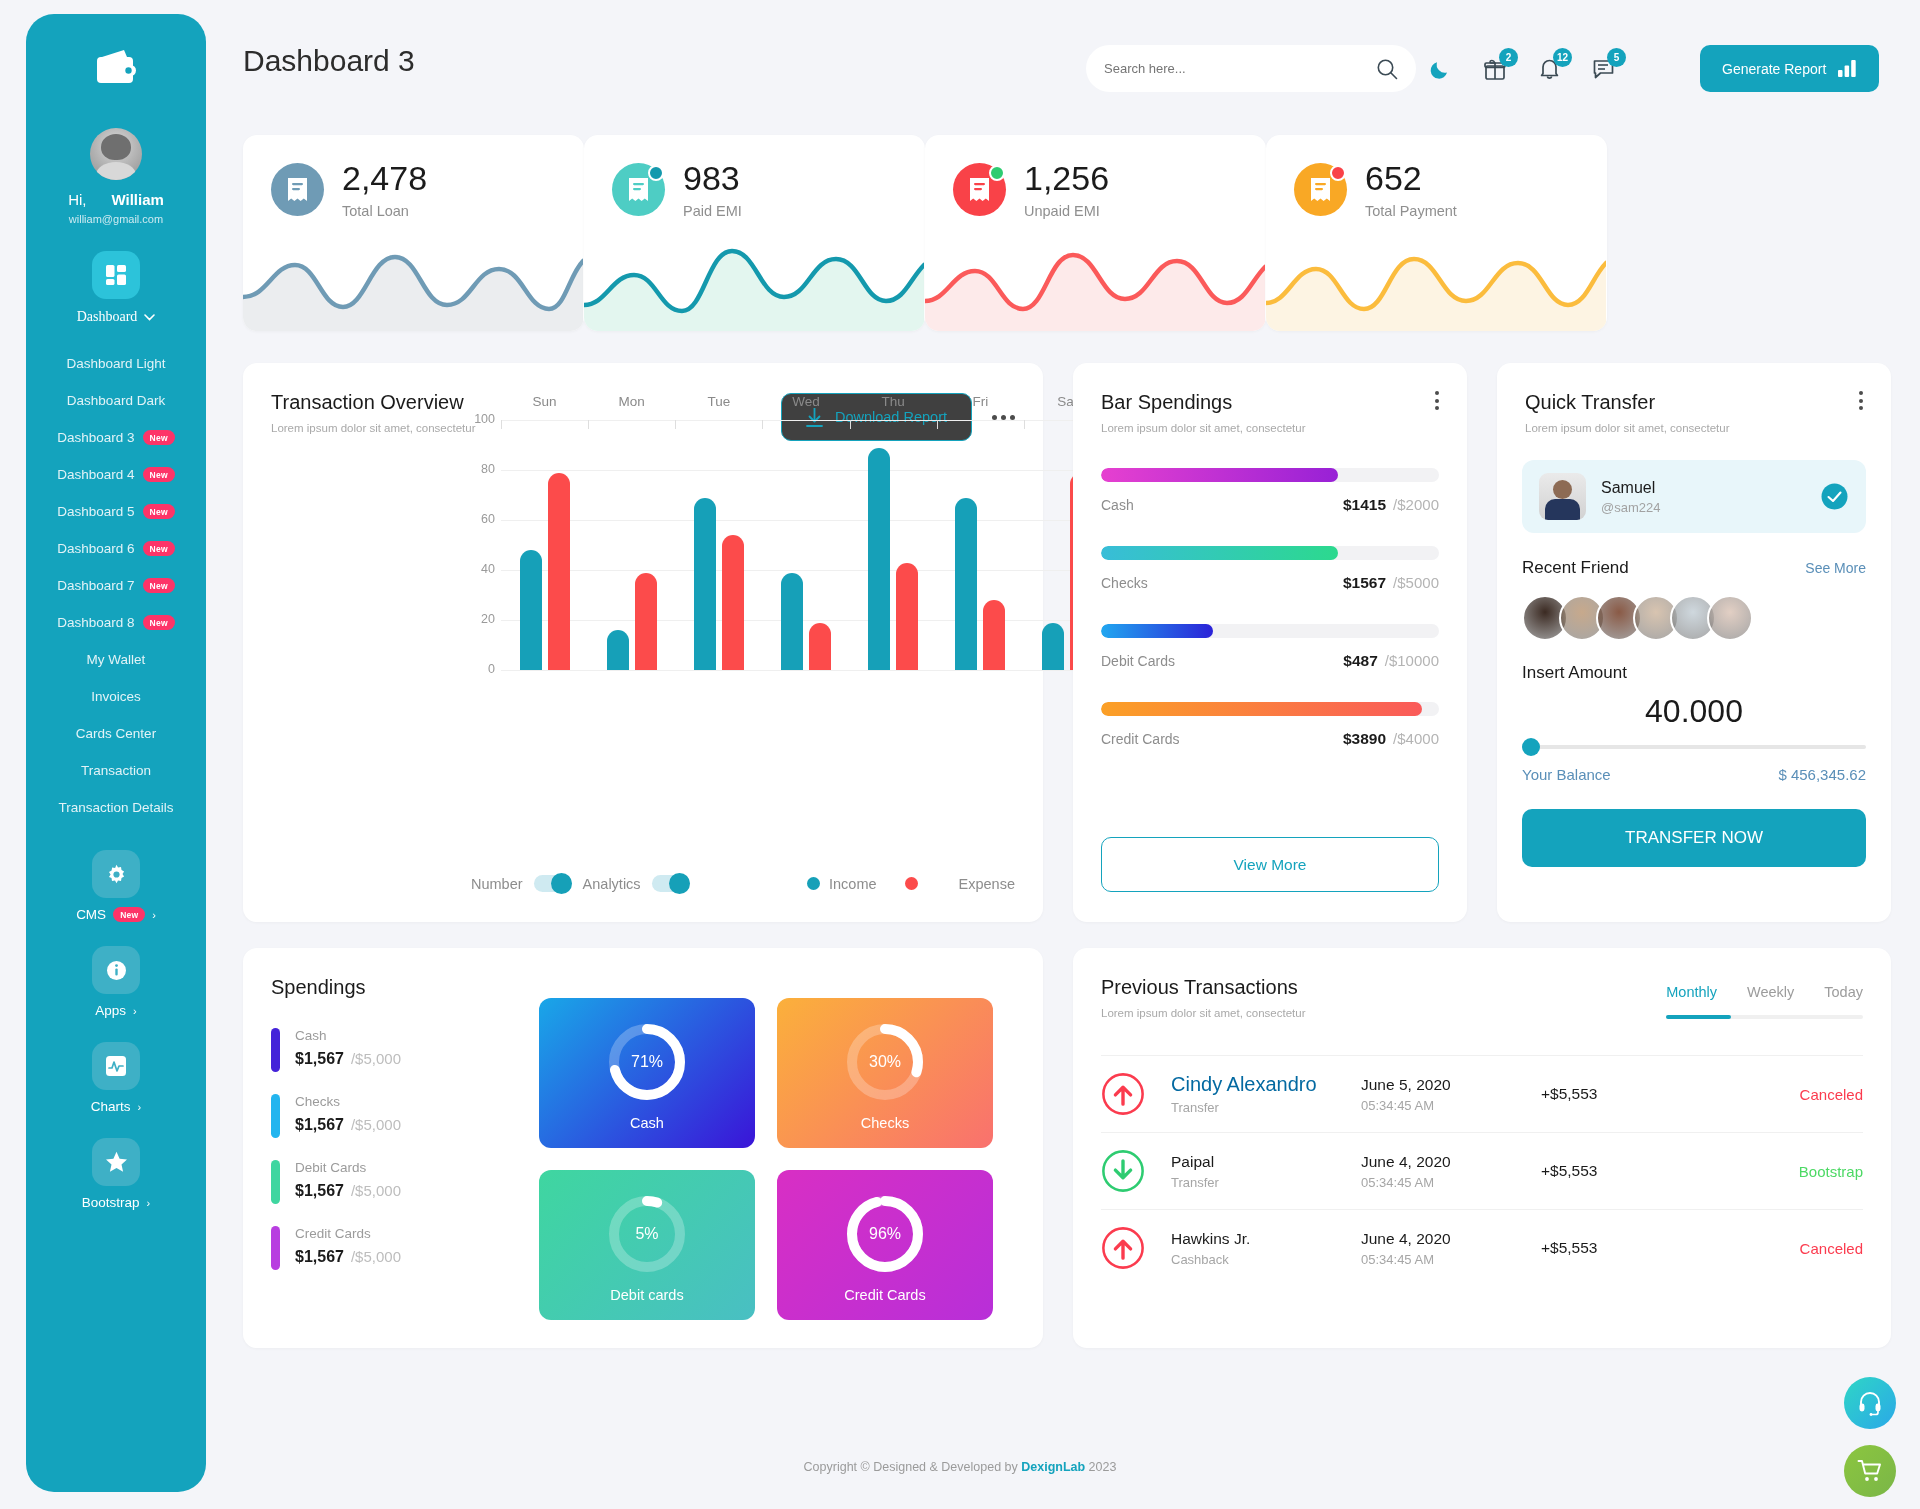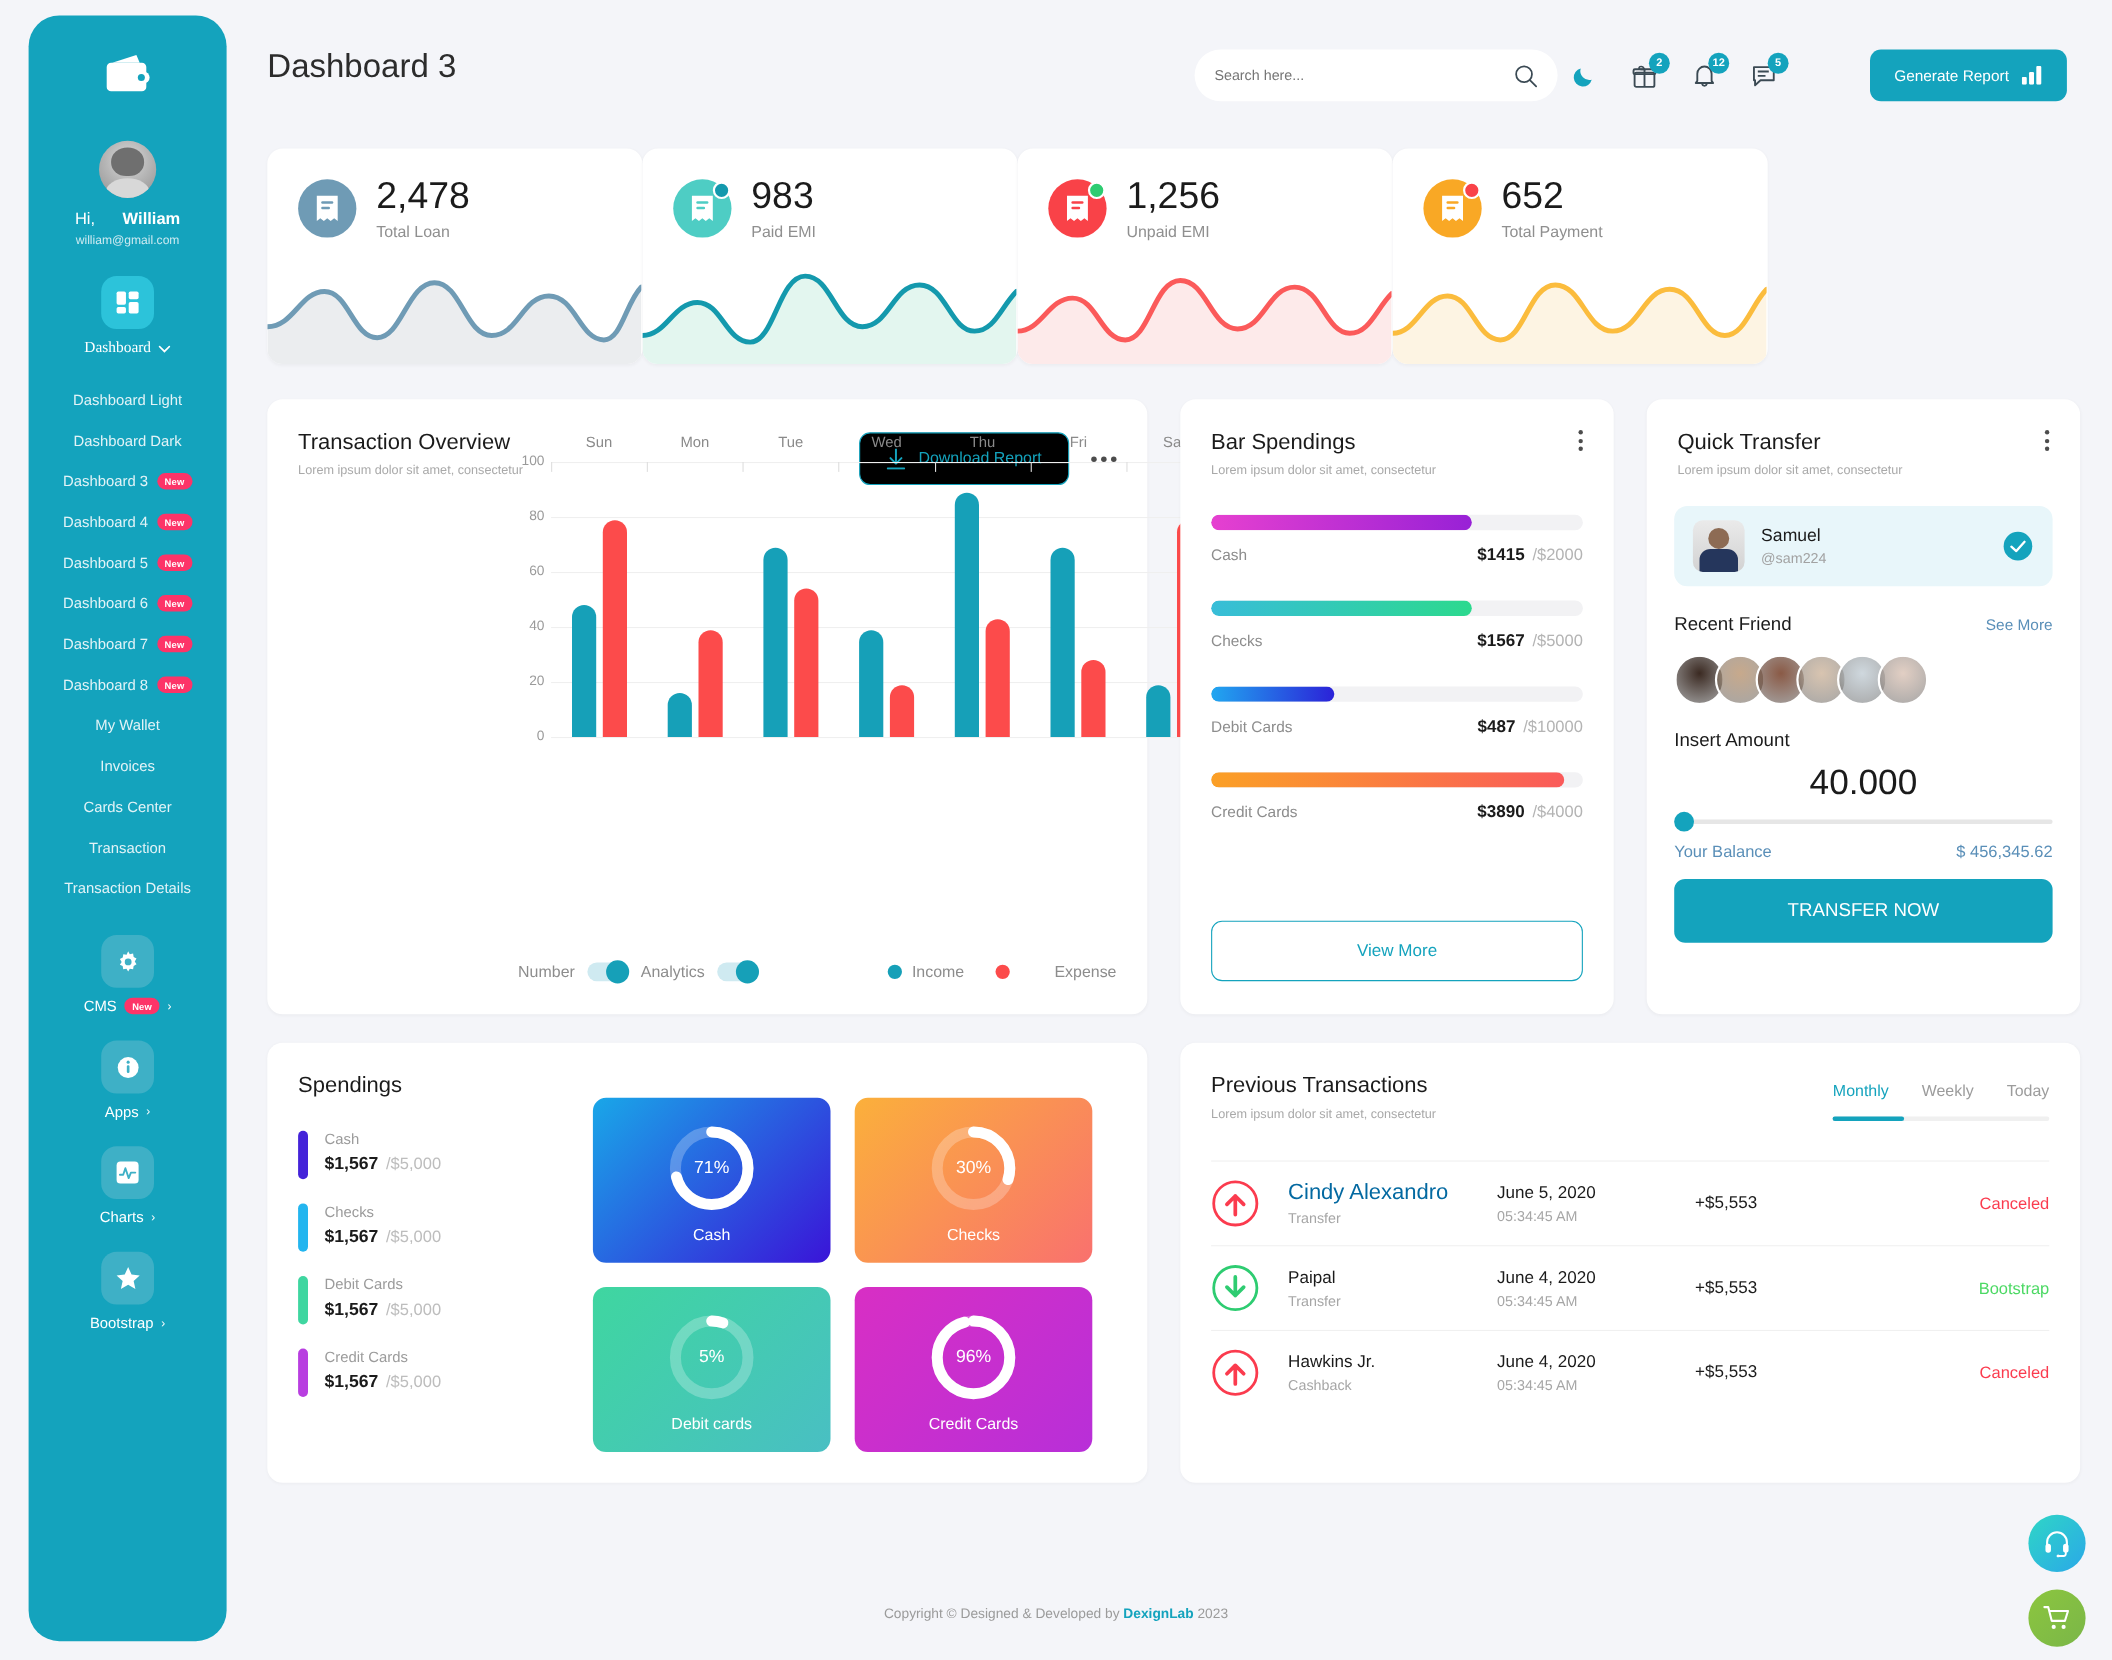--- a/index.html
+++ b/index.html
@@ -98,21 +98,21 @@
   .stat-lbl { font-size:14.5px; color:#8f8f8f; margin-top:6px; }
   .spark { position:absolute; left:0; right:0; bottom:0; height:96px; }
   
   .p-title { font-size:20px; color:#1b1b1b; font-weight:400; }
   .p-sub { font-size:11.5px; color:#a9a9a9; margin-top:8px; }
   .dots-v { display:flex; flex-direction:column; gap:3.5px; cursor:pointer; }
   .dots-v i { width:4px; height:4px; border-radius:50%; background:#4c4c4c; display:block; }
   .dots-h { display:flex; gap:4px; cursor:pointer; }
   .dots-h i { width:5px; height:5px; border-radius:50%; background:#4c4c4c; display:block; }
   .dl-btn {
-    border:1.4px solid #14a3bd; color:#14a3bd; background:#000000;
+    border:1.4px solid #14a3bd; color:#14a3bd; background:#404040;
     border-radius:10px; height:48px; padding:0 24px; font-size:14.5px;
     display:flex; align-items:center; gap:12px; cursor:pointer;
     font-family:"Liberation Sans", sans-serif;
   }
   
   .bc-wrap { position:absolute; left:258px; top:420px; width:610px; height:250px; }
   .bc-ylab { position:absolute; left:-40px; font-size:12.5px; color:#9a9a9a;
              width:34px; text-align:right; transform:translateY(-8px); }
   .bc-grid { position:absolute; left:0; right:0; height:1px; background:#efefef; }
   .bc-vline { position:absolute; top:0; width:1px; height:9px; background:#dedede; }
@@ -638,21 +638,21 @@
   <div style="margin:22px 25px 0 25px;">
     <div style="font-size:17px; color:#1b1b1b;">Insert Amount</div>
     <div style="text-align:center; font-size:32px; color:#1b1b1b; margin-top:10px;">40.000</div>
     <div class="slider-track">
       <div class="slider-knob"></div>
     </div>
     <div style="display:flex; justify-content:space-between; margin-top:17px;gap:32px;">
       <span style="font-size:15px; color:#5a8fb8;">Your Balance</span>
       <span style="font-size:15px; color:#5a8fb8;">$ 456,345.62</span>
     </div>
-    <button class="tn-btn" style="margin-top:16px;">TRANSFER NOW</button>
+    <button class="tn-btn" style="margin-top:26px;">TRANSFER NOW</button>
   </div>
 </div>
 
 <div class="card" style="left:243px; top:948px; width:800px; height:400px;">
   <div style="padding:28px 0 0 28px;">
     <div class="p-title">Spendings</div>
   </div>
   <div style="position:absolute; left:28px; top:80px; width:230px;" id="splegend">
       <div style="display:flex; gap:15px; margin-bottom:22px;">
         <div class="sp-bar" style="background:#4423d9"></div>

